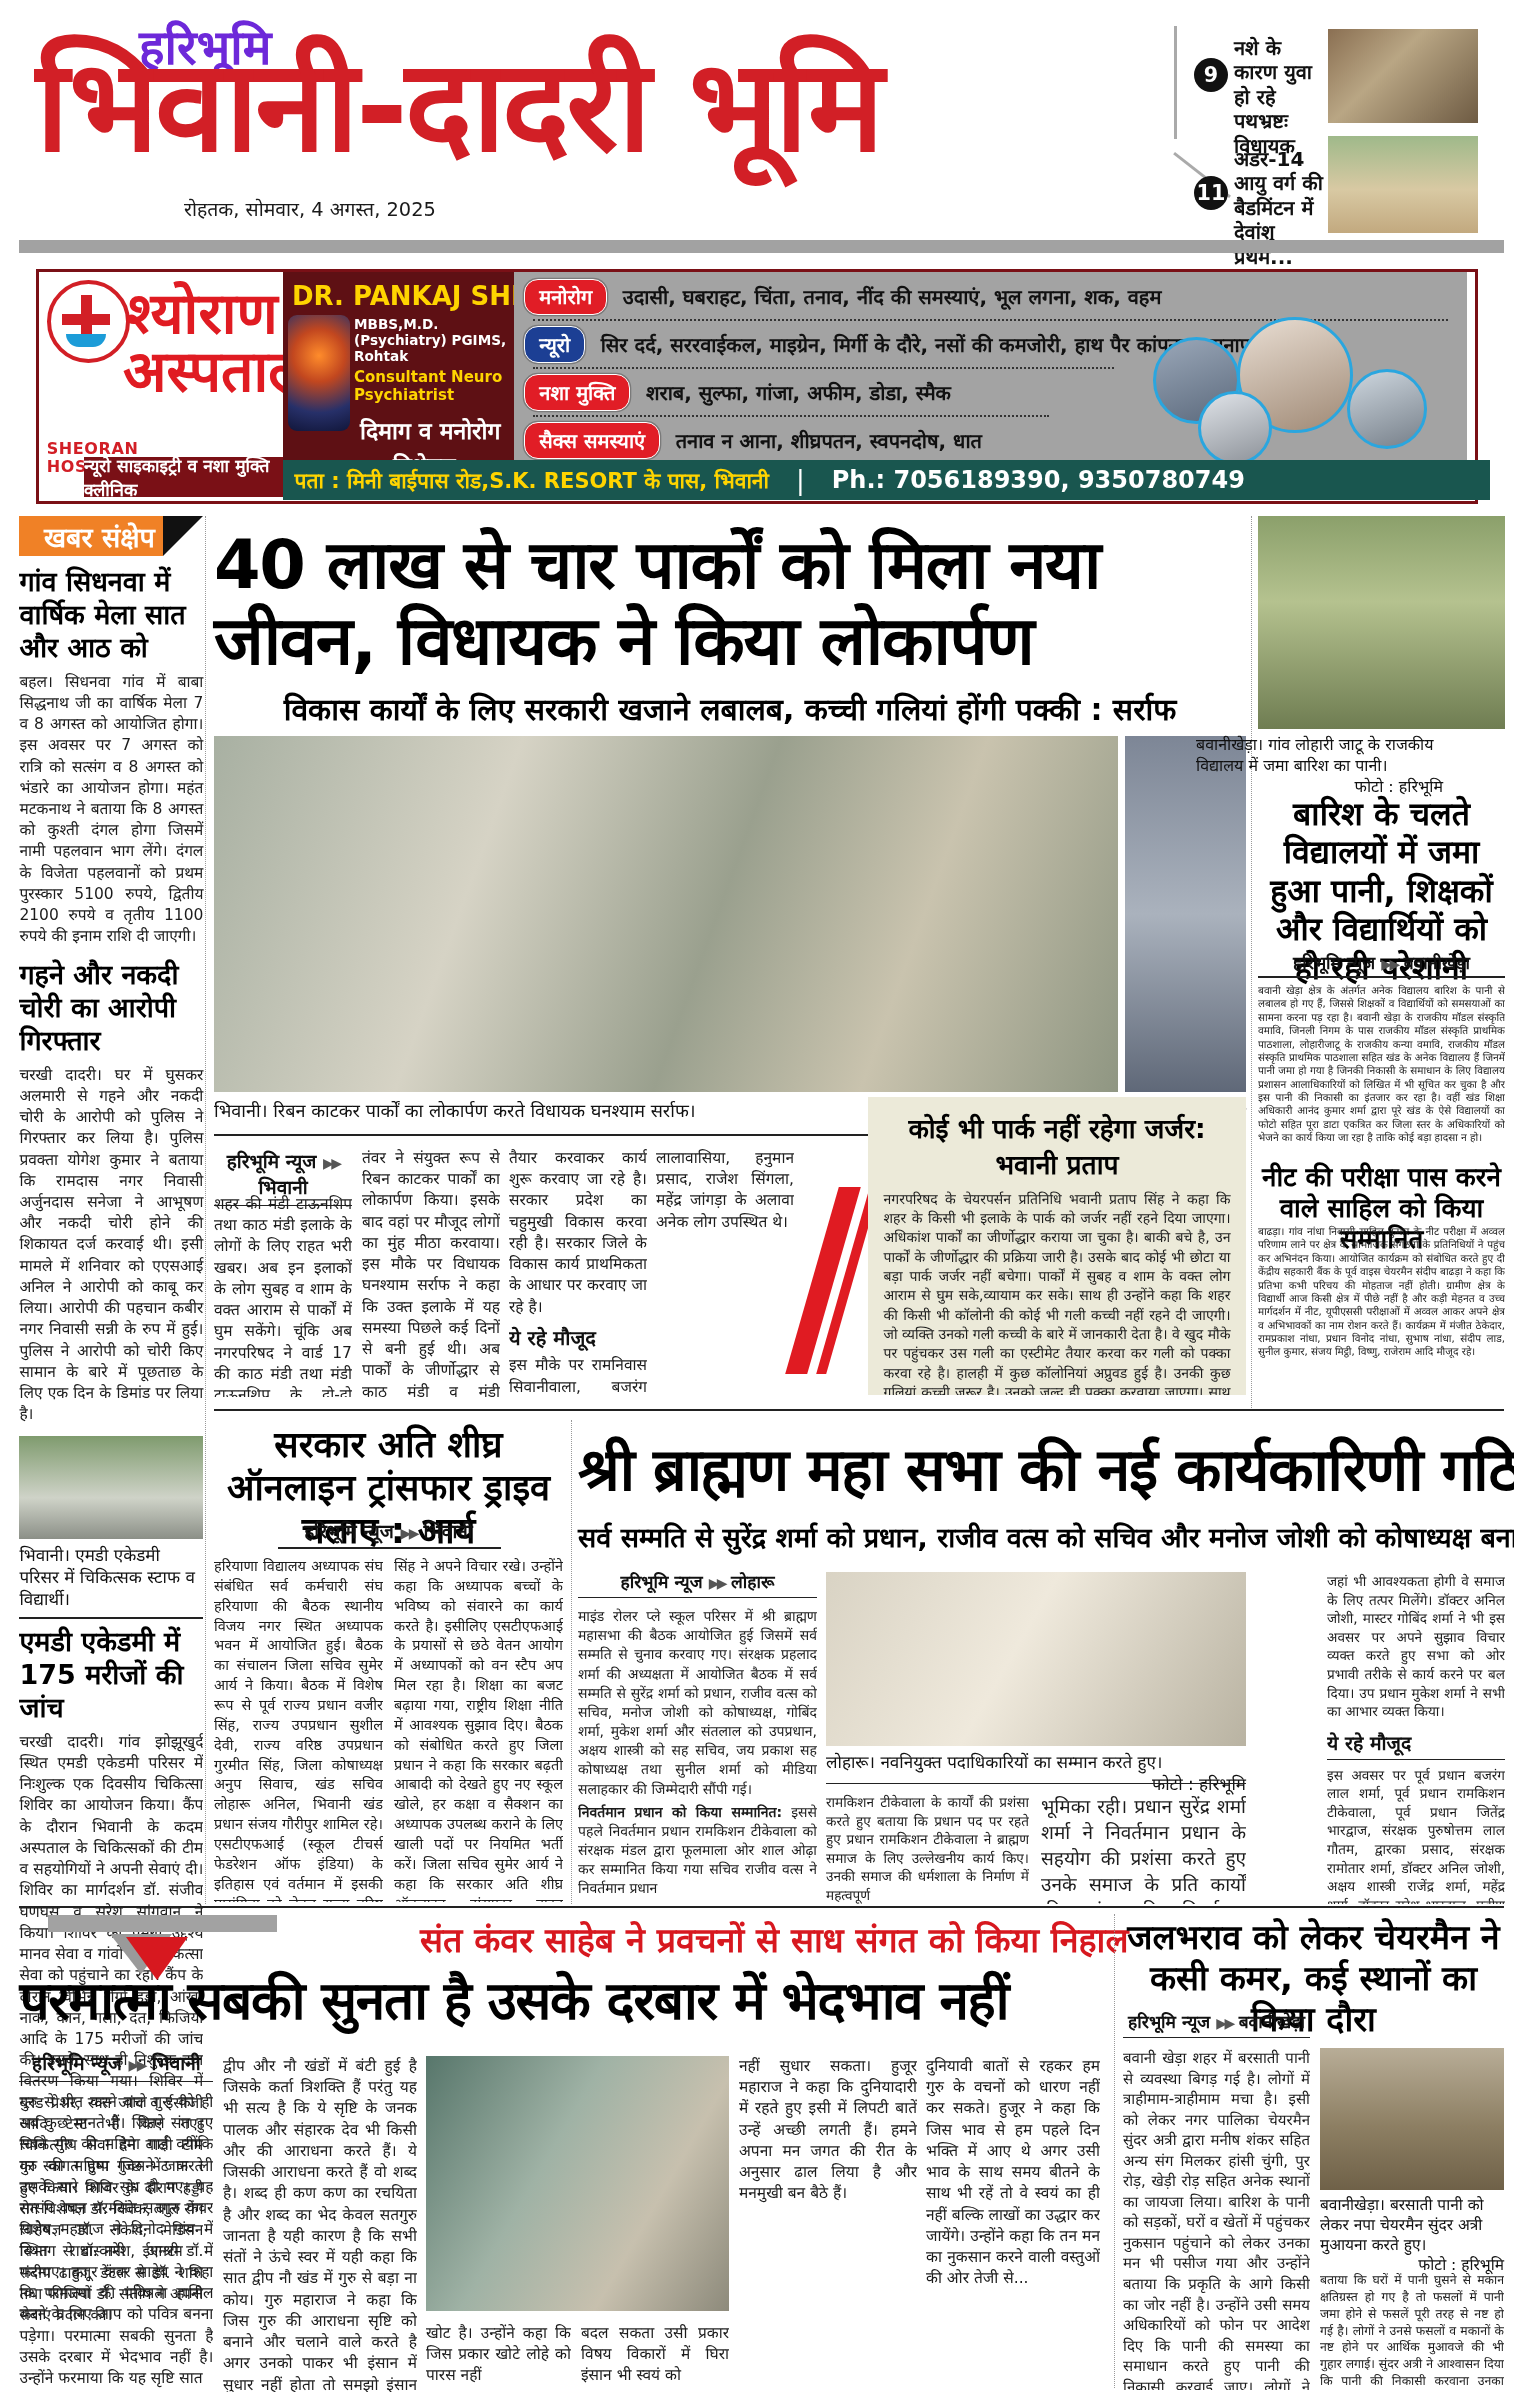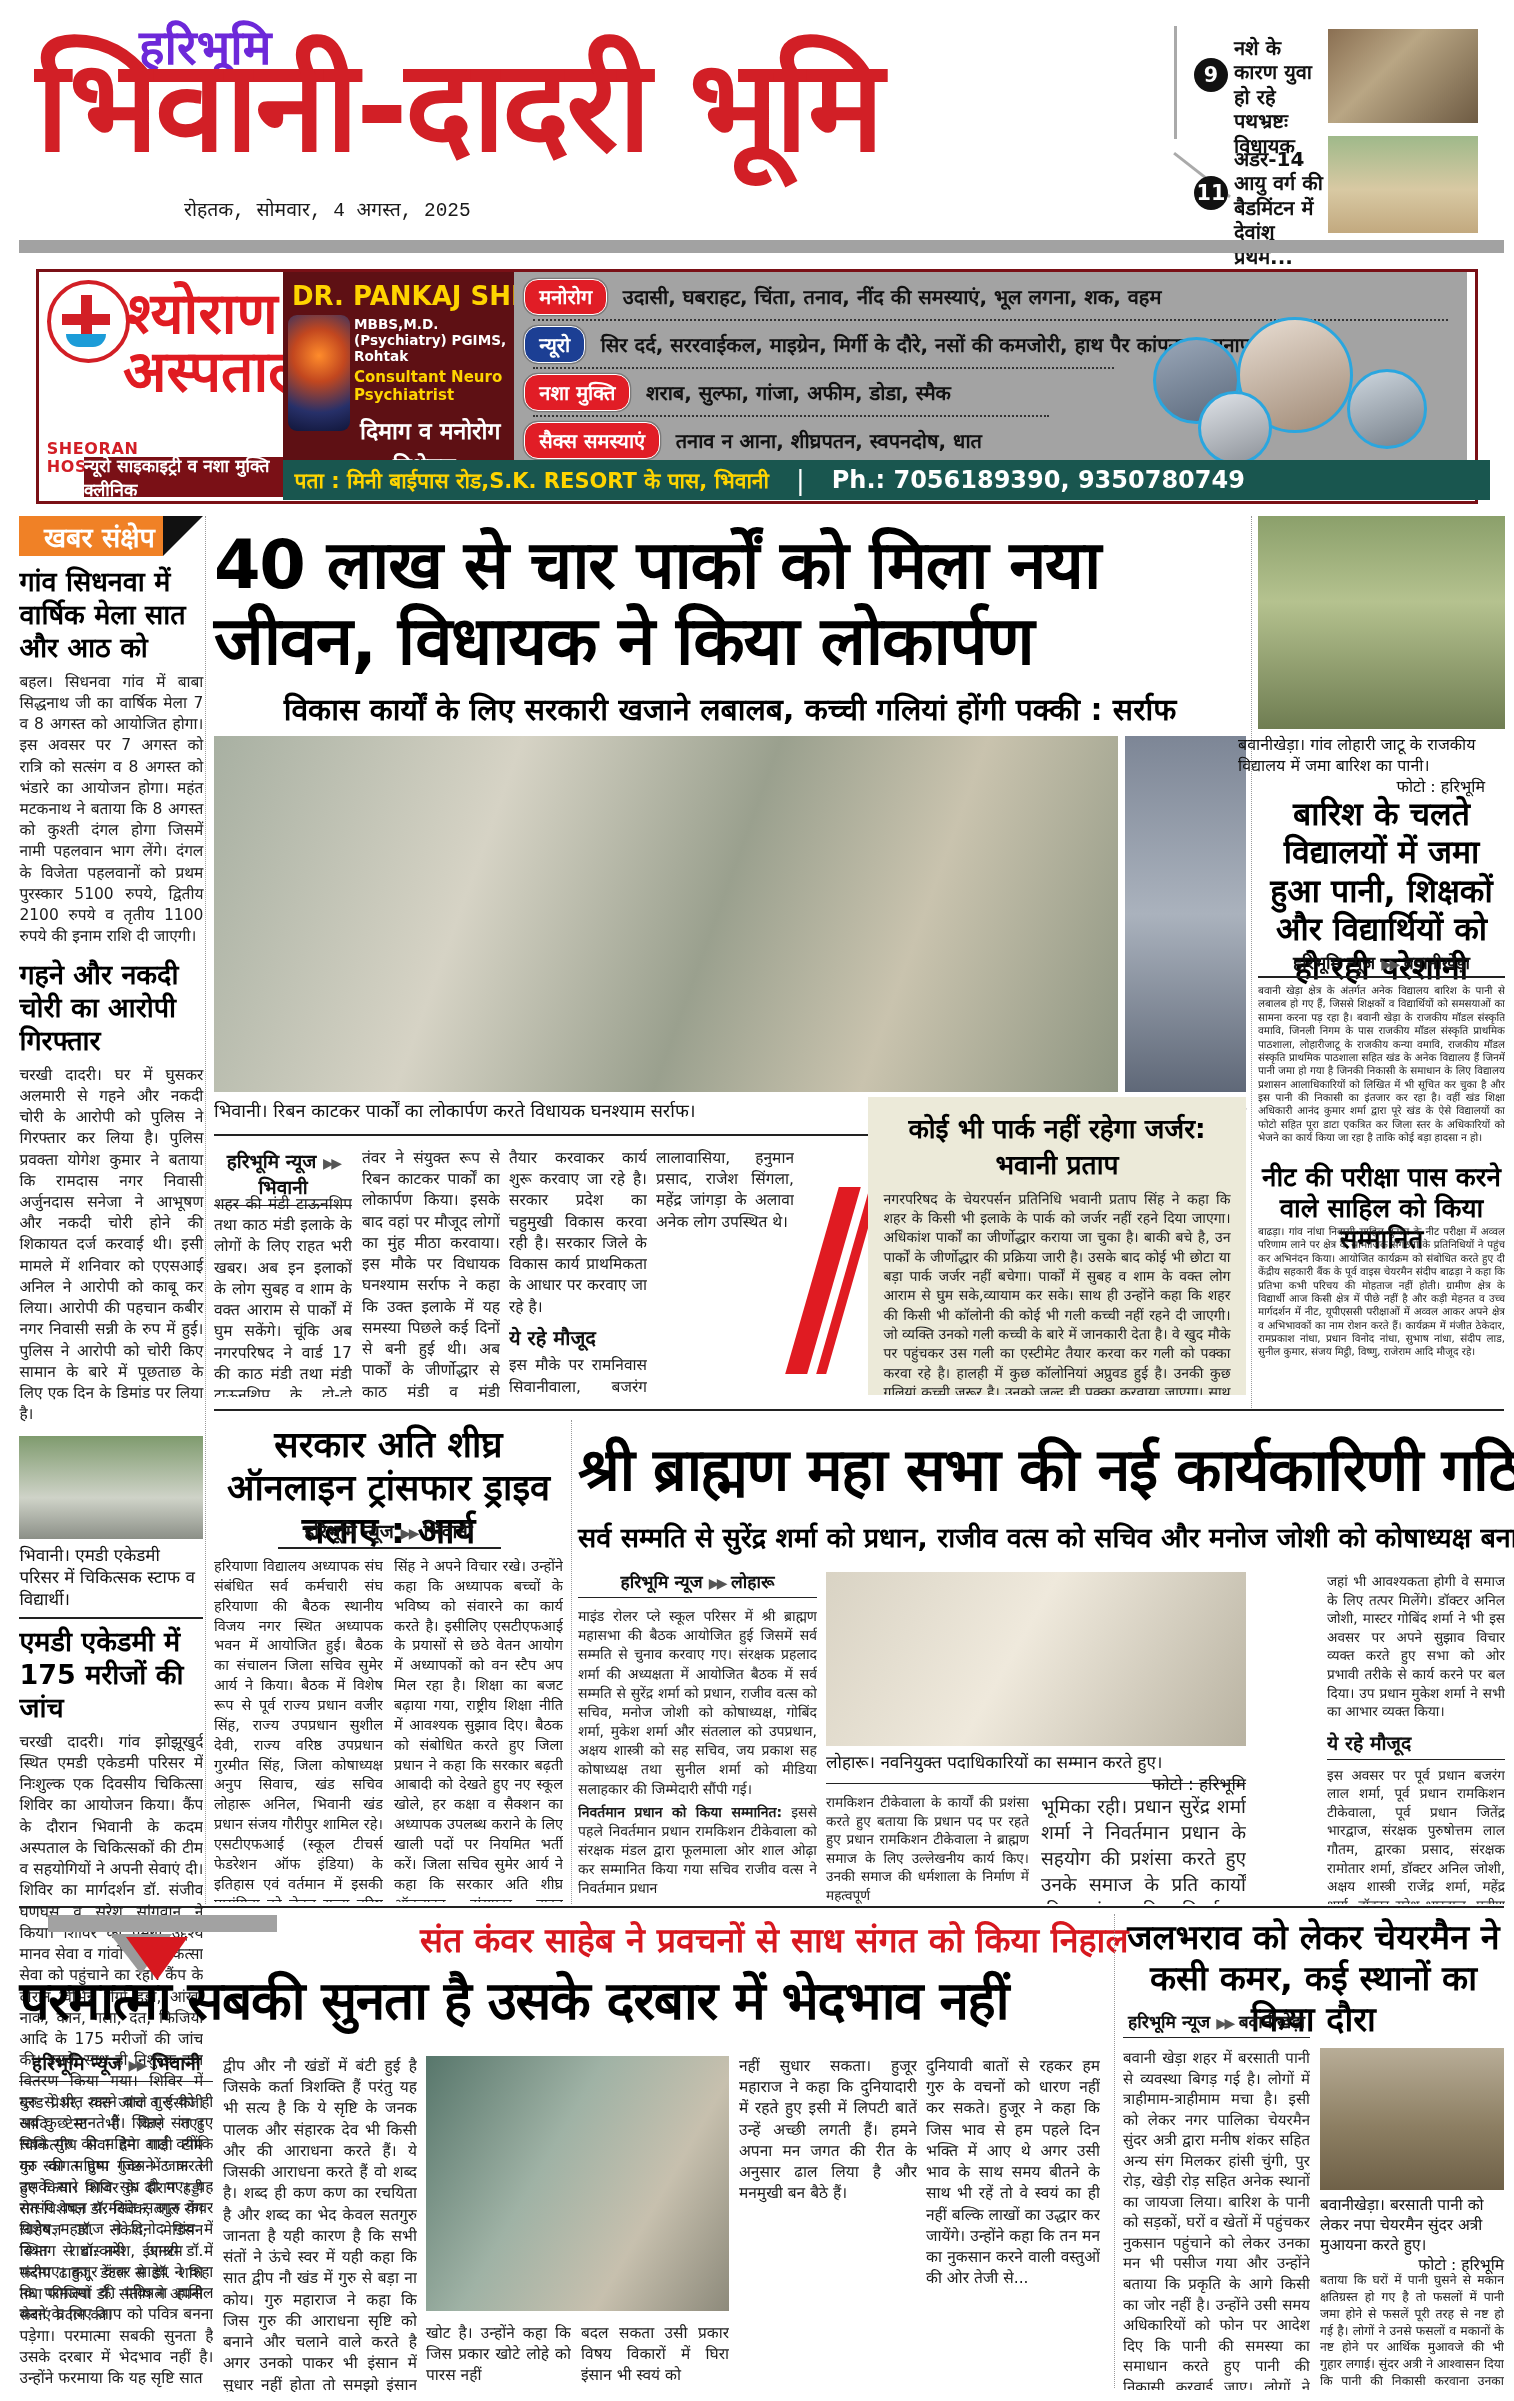--- a/index.html
+++ b/index.html
@@ -69,21 +69,21 @@
   .perma-head{font-size:53px;font-weight:bold;color:#000;letter-spacing:-1.3px;}
   .chev{position:absolute;background:#e01b22;}
 </style>
 </head>
 <body>
 
 <div class="page">
 
   <div class="abs brand" style="left:139px;top:13px;">हरिभूमि</div>
   <div class="abs mast-title nowrap" style="left:36px;top:40px;width:994px;">भिवानी-दादरी भूमि</div>
-  <div class="abs dateline" style="left:184px;top:195px;font-family:Liberation Mono, monospace;">रोहतक, सोमवार, 4 अगस्त, 2025</div>
+  <div class="abs dateline" style="left:184px;top:195px;">रोहतक, सोमवार, 4 अगस्त, 2025</div>
 
   <div class="abs angled-line" style="left:1174px;top:26px;width:3.2px;height:113px;"></div>
   <div class="abs angled-line" style="left:1175px;top:152px;width:71px;height:3.2px;transform:rotate(38deg);transform-origin:left top;"></div>
 
   <div class="abs num-circle" style="left:1194px;top:58px;">9</div>
   <div class="abs top-item-text" style="left:1234px;top:36px;width:90px;">नशे के कारण युवा हो रहे पथभ्रष्टः विधायक</div>
   <div class="abs photo" style="left:1328px;top:29px;width:150px;height:94px;background:linear-gradient(135deg,#8a6f52,#b9a684 40%,#6e5b43);"></div>
 
   <div class="abs num-circle" style="left:1194px;top:176px;">11</div>
   <div class="abs top-item-text" style="left:1234px;top:147px;width:90px;">अंडर-14 आयु वर्ग की बैडमिंटन में देवांशु प्रथम...</div>
@@ -195,21 +195,21 @@
   <div class="chev" style="left:843px;top:1187px;width:10.3px;height:187px;transform:skewX(-16deg);"></div>
 
   <div class="abs quote-box clip" style="left:868px;top:1097px;width:378px;height:298px;padding:13px 15.5px;box-sizing:border-box;">
     <div class="box-title">कोई भी पार्क नहीं रहेगा जर्जर: भवानी प्रताप</div>
     <div class="box-body" style="margin-top:7.7px;">नगरपरिषद के चेयरपर्सन प्रतिनिधि भवानी प्रताप सिंह ने कहा कि शहर के किसी भी इलाके के पार्क को जर्जर नहीं रहने दिया जाएगा। अधिकांश पार्कों का जीर्णोद्धार कराया जा चुका है। बाकी बचे है, उन पार्कों के जीर्णोद्धार की प्रक्रिया जारी है। उसके बाद कोई भी छोटा या बड़ा पार्क जर्जर नहीं बचेगा। पार्कों में सुबह व शाम के वक्त लोग आराम से घुम सके,व्यायाम कर सके। साथ ही उन्होंने कहा कि शहर की किसी भी कॉलोनी की कोई भी गली कच्ची नहीं रहने दी जाएगी। जो व्यक्ति उनको गली कच्ची के बारे में जानकारी देता है। वे खुद मौके पर पहुंचकर उस गली का एस्टीमेट तैयार करवा कर गली को पक्का करवा रहे है। हालही में कुछ कॉलोनियां अप्रुवड हुई है। उनकी कुछ गलियां कच्ची जरूर है। उनको जल्द ही पक्का करवाया जाएगा। साथ ही उनमें अन्य बिजली व पानी की सुविधा भी उपलब्ध करवाई जा रही है। पार्षद सुभाष तंवर ने बताया कि उक्त वार्ड के ये पार्क कई दिनों से जर्जर थे। विधायक घनश्याम सर्राफ व नप चेयरपर्सन प्रतिनिधि भवानी प्रताप सिंह की बदौलत इन पार्कों को नया जीवन मिला है। पार्कों के जीर्णोद्धार से लोगों में जबरदस्त उत्साह है।</div>
   </div>
 
   <div class="abs dotted-v" style="left:1251px;top:516px;height:894px;"></div>
 
   <div class="abs photo" style="left:1258px;top:516px;width:247px;height:213px;background:linear-gradient(180deg,#8ba06b,#b5c28f 40%,#6f7d52);"></div>
-  <div class="abs caption" style="left:1238px;top:735px;width:247px;font-size:16px;">
+  <div class="abs caption" style="left:1196px;top:735px;width:247px;font-size:16px;">
     <span>बवानीखेड़ा। गांव लोहारी जाटू के राजकीय विद्यालय में जमा बारिश का पानी।</span>
     <span style="float:right;">फोटो : हरिभूमि</span>
   </div>
   <div class="abs mid-head" style="left:1258px;top:795px;width:247px;font-size:32px;text-align:center;">बारिश के चलते विद्यालयों में जमा हुआ पानी, शिक्षकों और विद्यार्थियों को हो रही परेशानी</div>
   <div class="abs byline center" style="left:1258px;top:950px;width:247px;font-size:17.4px;">
     <span>हरिभूमि न्यूज</span>
     <span class="arr">▶▶</span>
     <span>बवानीखेड़ा</span>
   </div>
   <div class="abs rule" style="left:1258px;top:976px;width:247px;height:1.9px;"></div>

